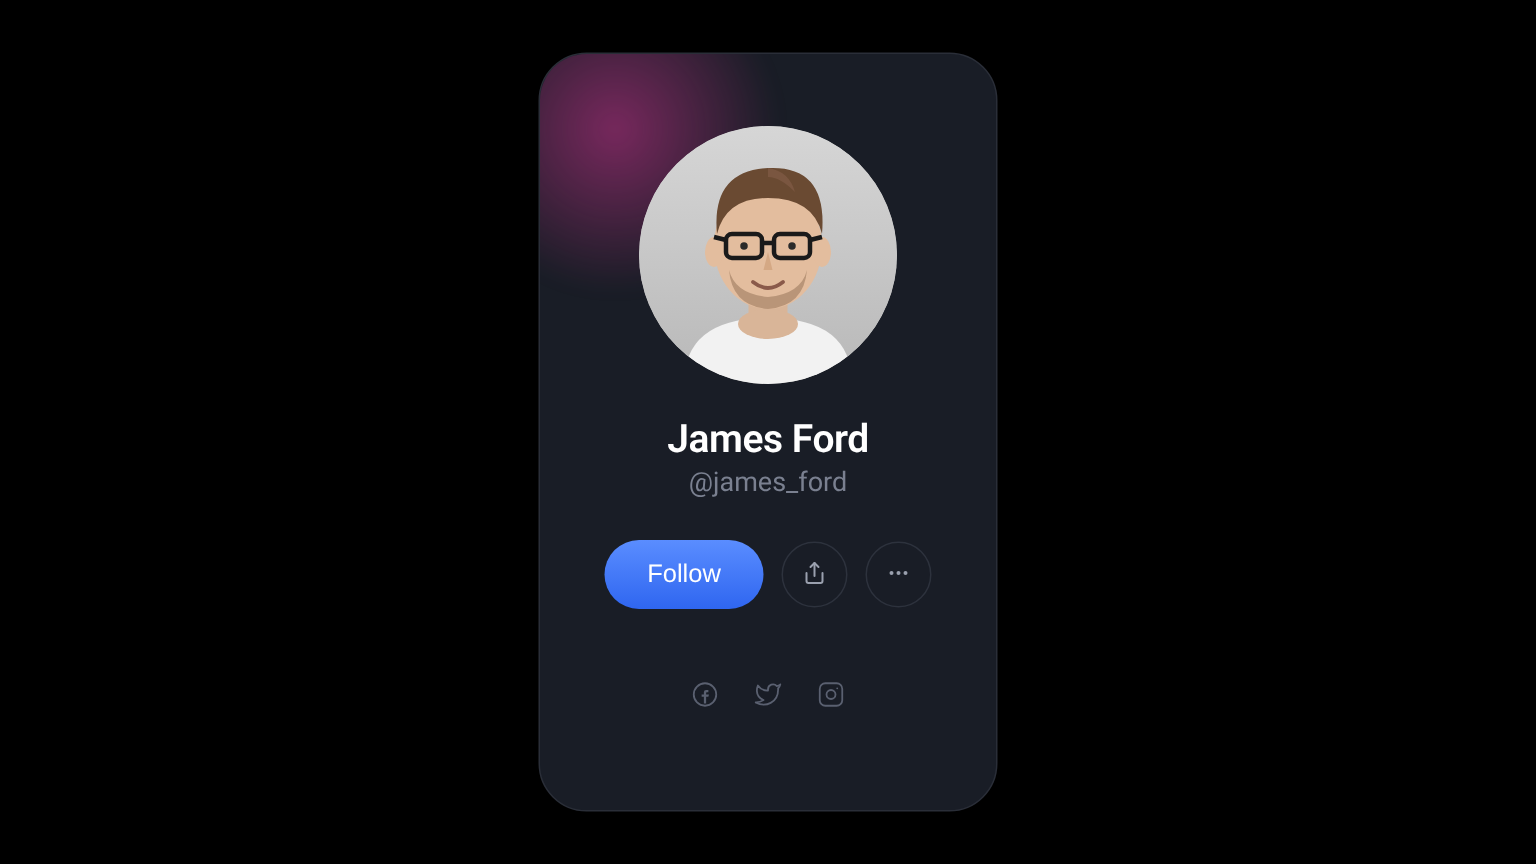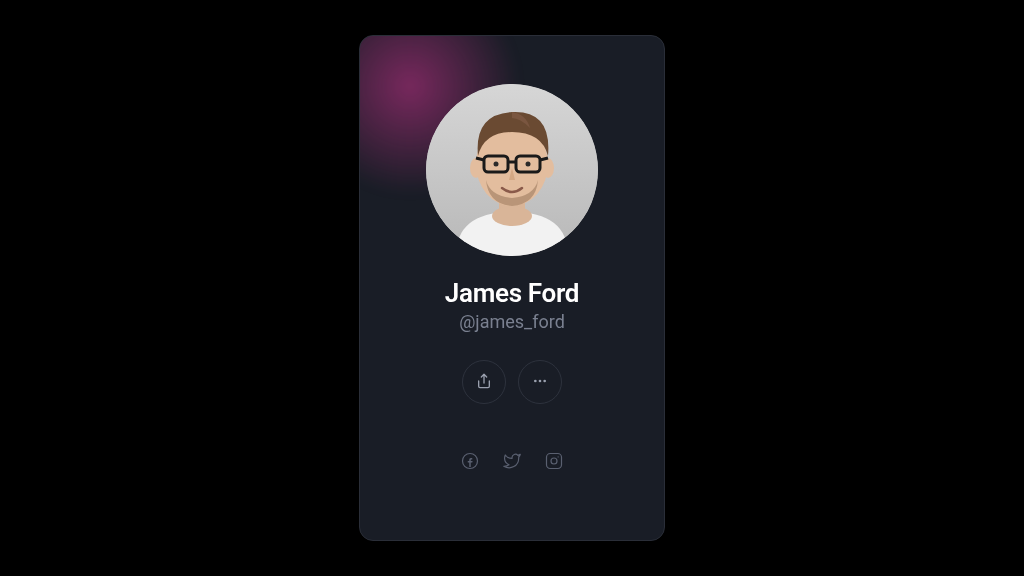--- a/index.html
+++ b/index.html
@@ -16,21 +16,21 @@
       align-items: center;
       justify-content: center;
       font-family: -apple-system, BlinkMacSystemFont, 'Segoe UI', Roboto, Helvetica, Arial, sans-serif;
       overflow: hidden;
     }
     
     .card {
       width: 306px;
       height: 506px;
       background: #191d26;
-      border-radius: 14px;
+      border-radius: 32px;
       position: relative;
       overflow: hidden;
       display: flex;
       flex-direction: column;
       align-items: center;
       padding-top: 48px;
       border: 1px solid #2a2e38;
     }
     
     .card::before {
@@ -174,20 +174,21 @@
 
         <path d="M 60 96 Q 62 120 86 122 Q 110 120 112 96 Q 108 112 86 114 Q 64 112 60 96 Z" fill="#6a4a32" opacity="0.35"></path>
       </g>
     </svg>
   </div>
 
   <div class="name">James Ford</div>
   <div class="handle">@james_ford</div>
 
   <div class="actions">
+    <button class="follow-btn">Follow</button>
     <button class="icon-btn">
       <span>
         <svg width="16" height="16" viewBox="0 0 24 24" fill="none" stroke="currentColor" stroke-width="2" stroke-linecap="round" stroke-linejoin="round">
           <path d="M4 12v8a2 2 0 0 0 2 2h12a2 2 0 0 0 2-2v-8"></path>
           <polyline points="16 6 12 2 8 6"></polyline>
           <line x1="12" y1="2" x2="12" y2="15"></line>
         </svg>
       </span>
     </button>
     <button class="icon-btn">

